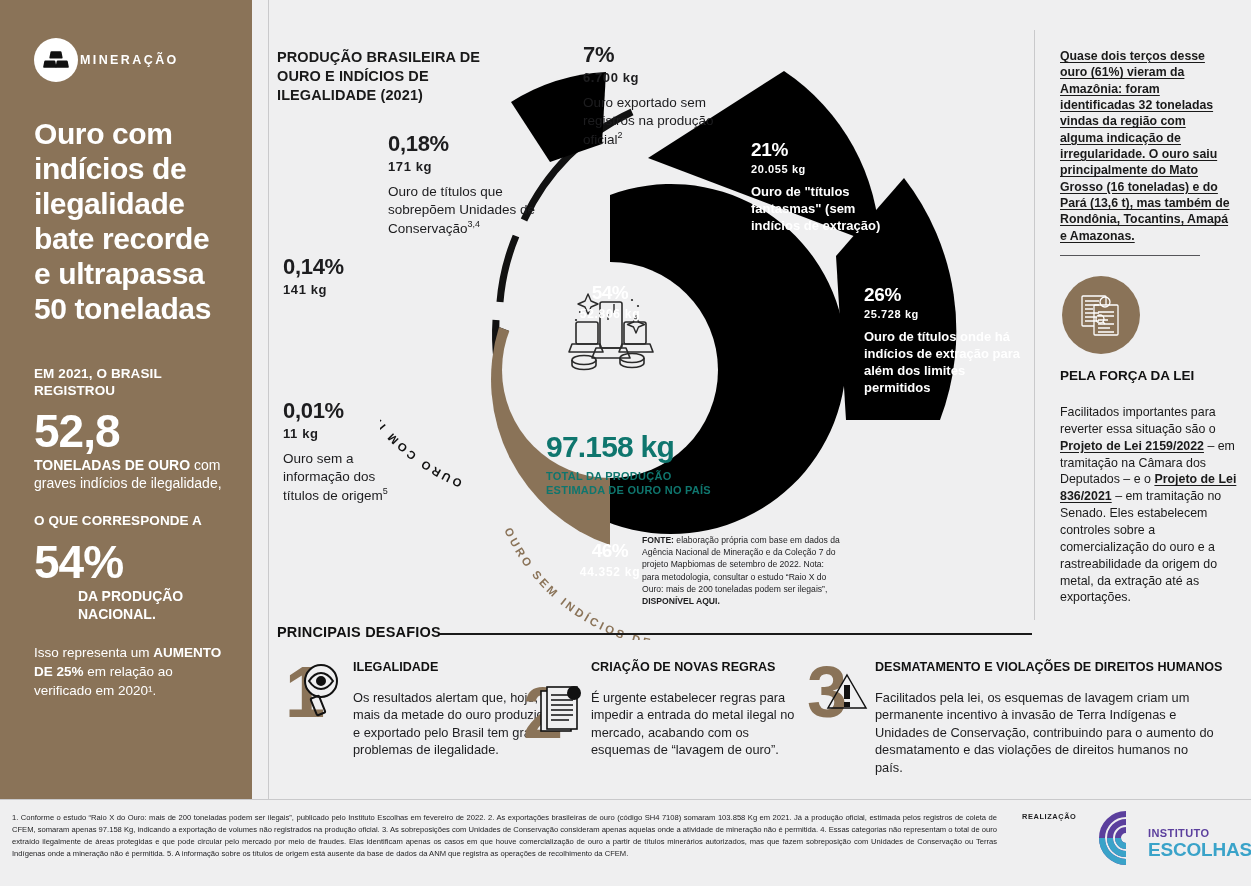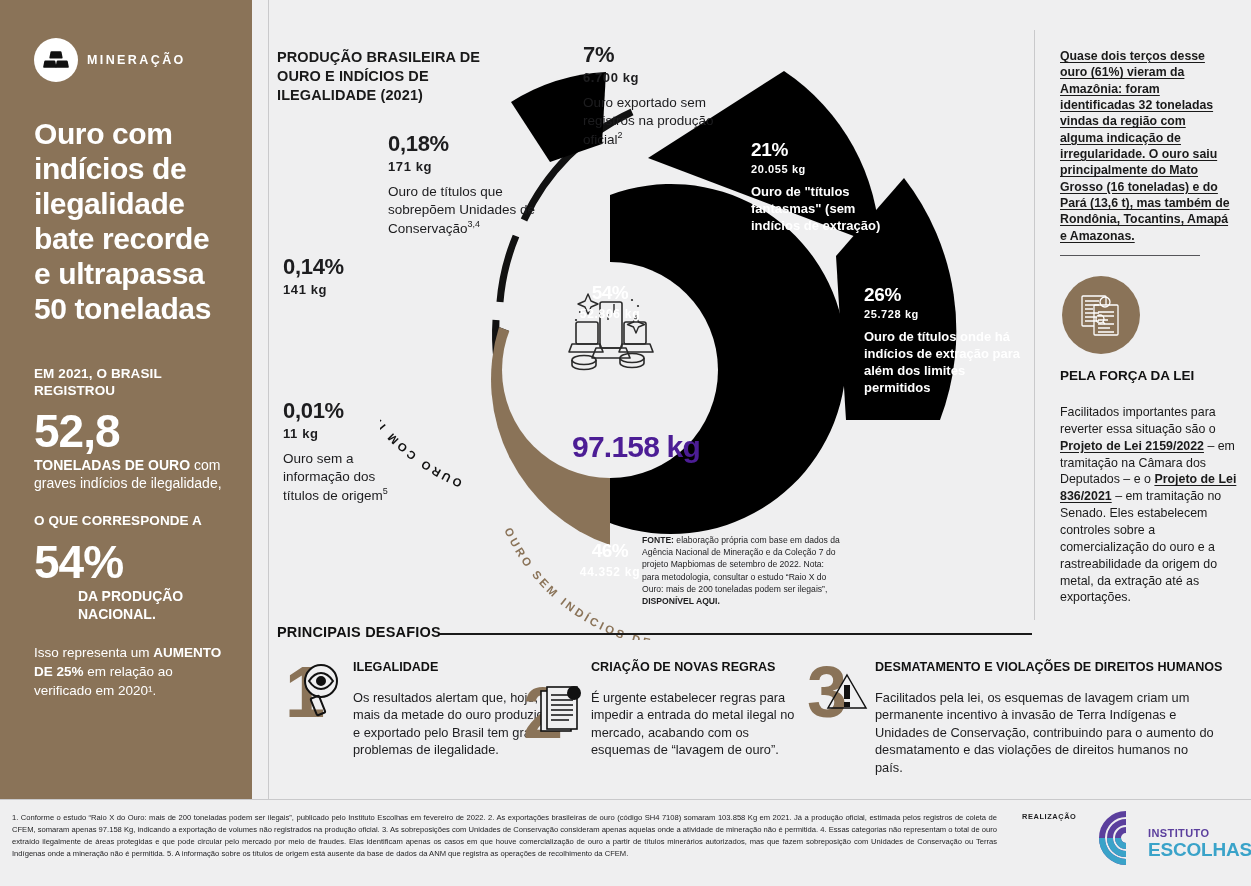--- a/index.html
+++ b/index.html
@@ -9,21 +9,21 @@
     font-family: "Liberation Sans", sans-serif;
     overflow: hidden;
   }
   #root { position: relative; width: 1251px; height: 886px; background: #efeff0; }
 
   
   .left-panel {
     position: absolute; left: 0; top: 0; width: 252px; height: 800px;
     background: #8a7358; color: #fff; padding: 38px 28px 0 34px;
   }
-  .brand-row { display: flex; align-items: center; gap: 9px; margin-bottom: 34px; }
+  .brand-row { display: flex; align-items: center; gap: 2px; margin-bottom: 34px; }
   .brand-circle {
     width: 44px; height: 44px; border-radius: 50%; background: #fff;
     display: flex; align-items: center; justify-content: center; flex: 0 0 44px;
   }
   .brand-label { font-size: 12.5px; font-weight: 700; letter-spacing: 2.4px; color: #fff; }
   .headline {
     font-size: 30px; font-weight: 700; line-height: 1.17; letter-spacing: -0.4px;
     margin-bottom: 38px;
   }
   .kicker { font-size: 13.5px; font-weight: 700; line-height: 1.28; letter-spacing: 0.1px; }
@@ -52,21 +52,21 @@
   .callout.onwedge .kg { font-size: 11px; }
   .callout.onwedge .desc { font-weight: 700; font-size: 13px; line-height: 1.3; }
   .callout .sup { font-size: 9px; vertical-align: super; }
 
   
   .donut-lab { position: absolute; color: #fff; text-align: center; }
   .donut-lab .p { font-size: 27px; font-weight: 700; letter-spacing: -0.5px; }
   .donut-lab .p span { font-size: 19px; }
   .donut-lab .k { font-size: 12px; font-weight: 700; letter-spacing: 0.7px; margin-top: 1px; }
 
-  .center-block { position: absolute; text-align: right; color: #4c1d95; }
+  .center-block { position: absolute; text-align: left; color: #0f766e; margin-left: 26px; }
   .center-total { font-size: 30px; font-weight: 700; letter-spacing: -0.8px; }
   .center-cap { font-size: 11px; font-weight: 700; line-height: 1.28; letter-spacing: 0.25px; margin-top: 5px; }
 
   .fonte {
     position: absolute; left: 642px; top: 534px; width: 200px;
     font-size: 8.6px; line-height: 1.42; color: #1d1d1f;
   }
   .fonte b { font-weight: 700; }
 
   
@@ -210,20 +210,21 @@
     <div class="p"><span>54</span><span>%</span></div>
     <div class="k">52.806 kg</div>
   </div>
   <div class="donut-lab" style="left:545px; top:533px; width:130px;">
     <div class="p"><span>46</span><span>%</span></div>
     <div class="k">44.352 kg</div>
   </div>
 
   <div class="center-block" style="left:520px; top:430px; width:180px;">
     <div class="center-total">97.158 kg</div>
+    <div class="center-cap">TOTAL DA PRODUÇÃO ESTIMADA DE OURO NO PAÍS</div>
   </div>
 
   <div class="callout" style="left:583px; top:44px; width:160px;">
     <div class="pct">7%</div>
     <div class="kg">6.700 kg</div>
     <div class="desc"><span>Ouro exportado sem registros na produção oficial</span><span class="sup">2</span></div>
   </div>
 
   <div class="callout" style="left:388px; top:133px; width:170px;">
     <div class="pct">0,18%</div>

